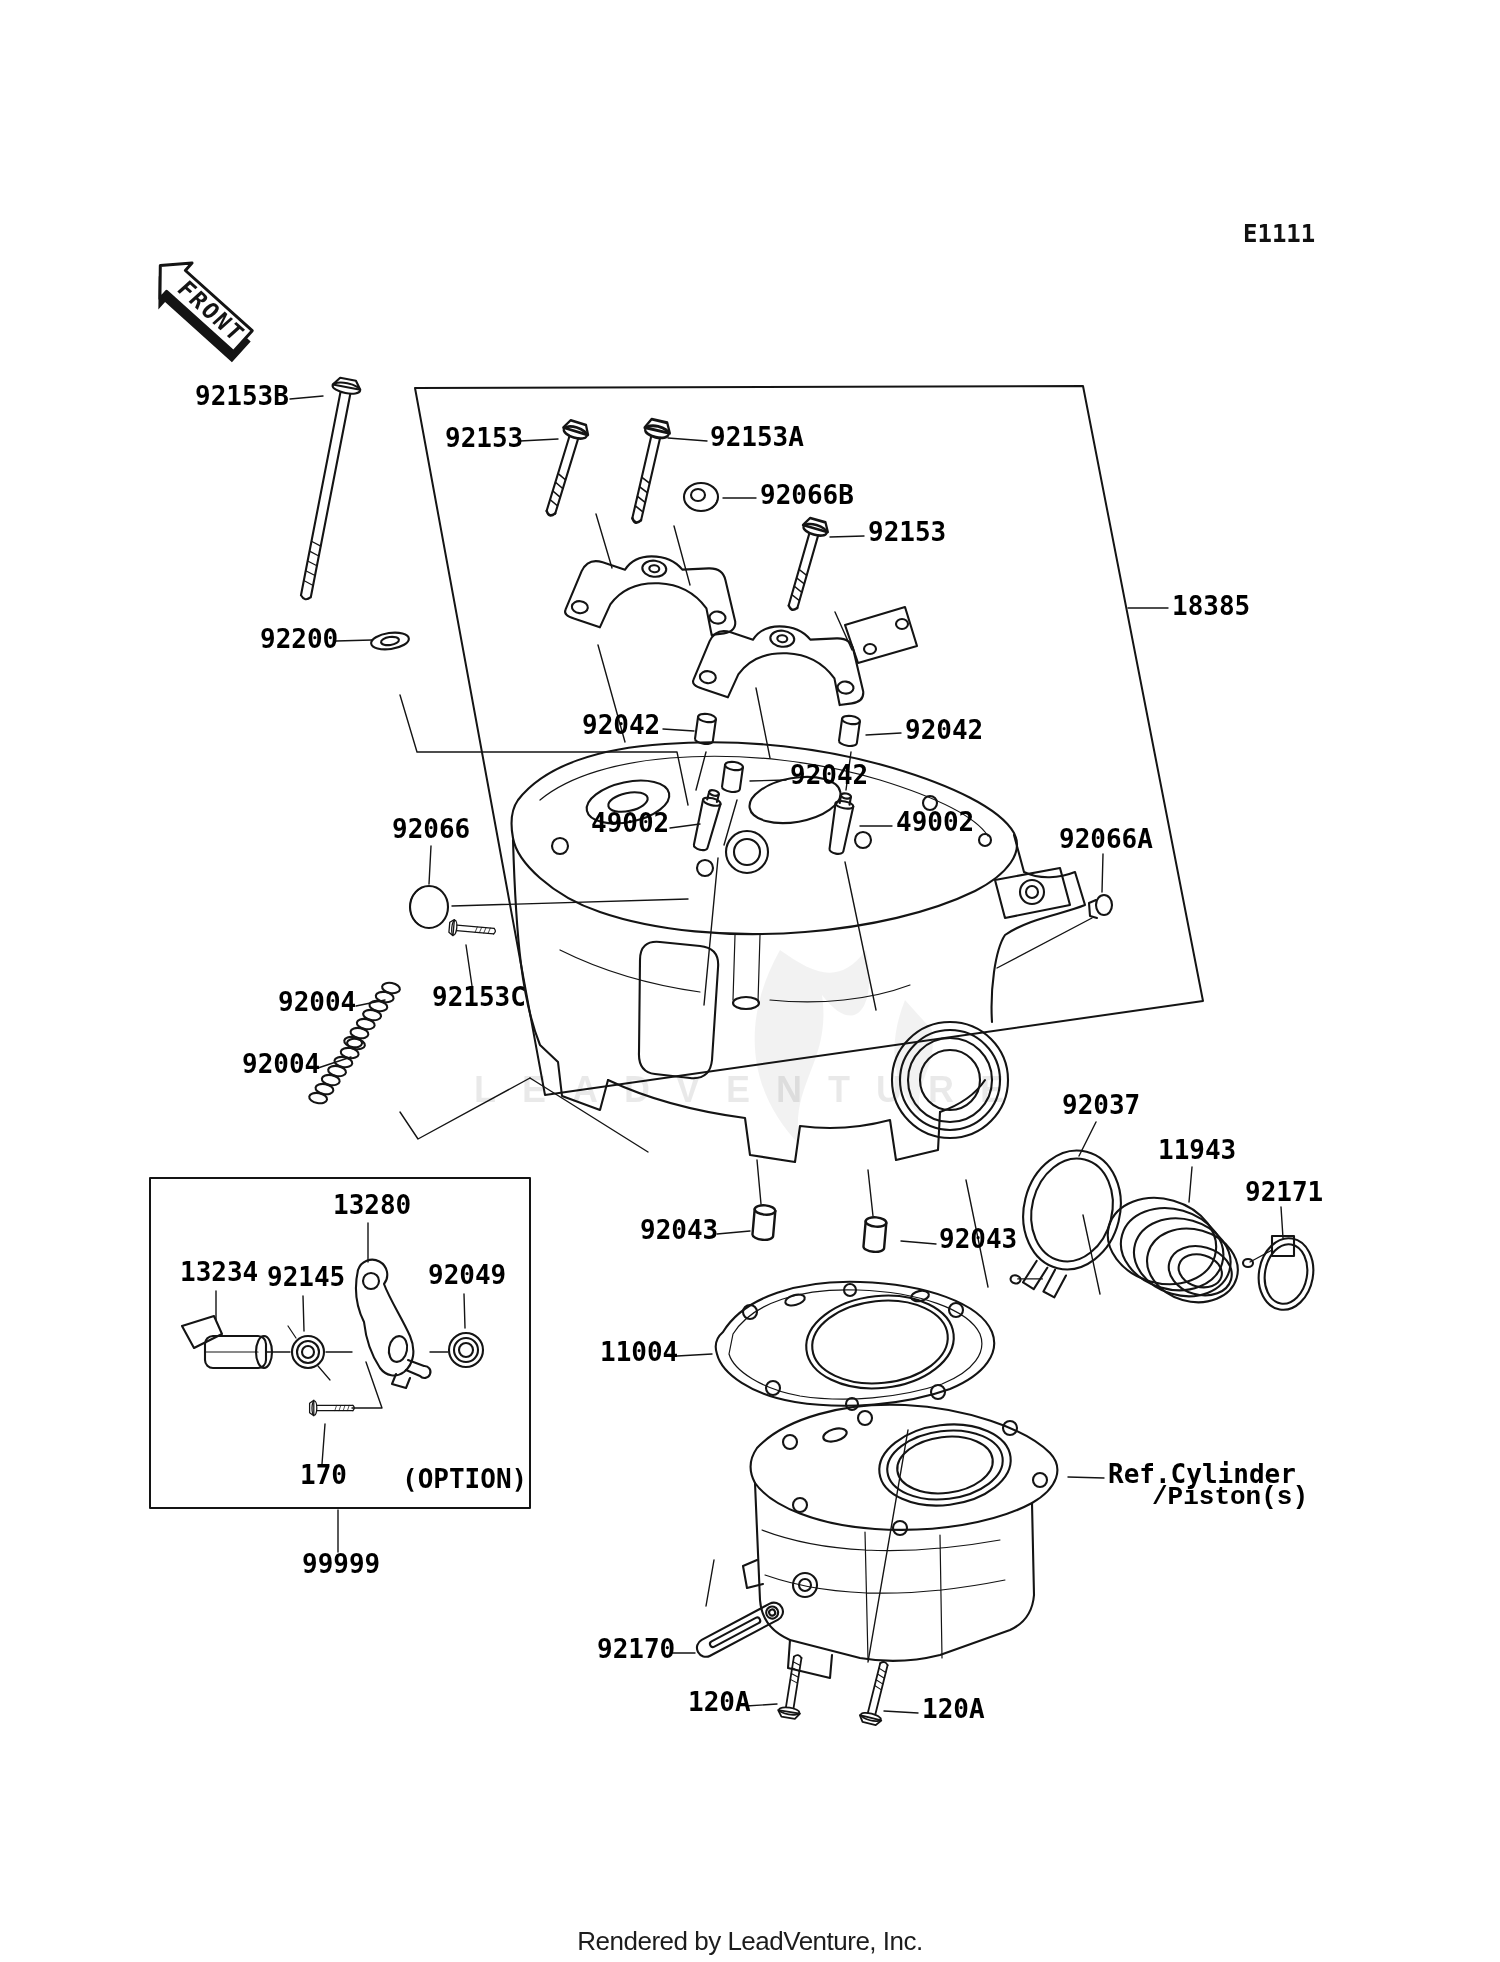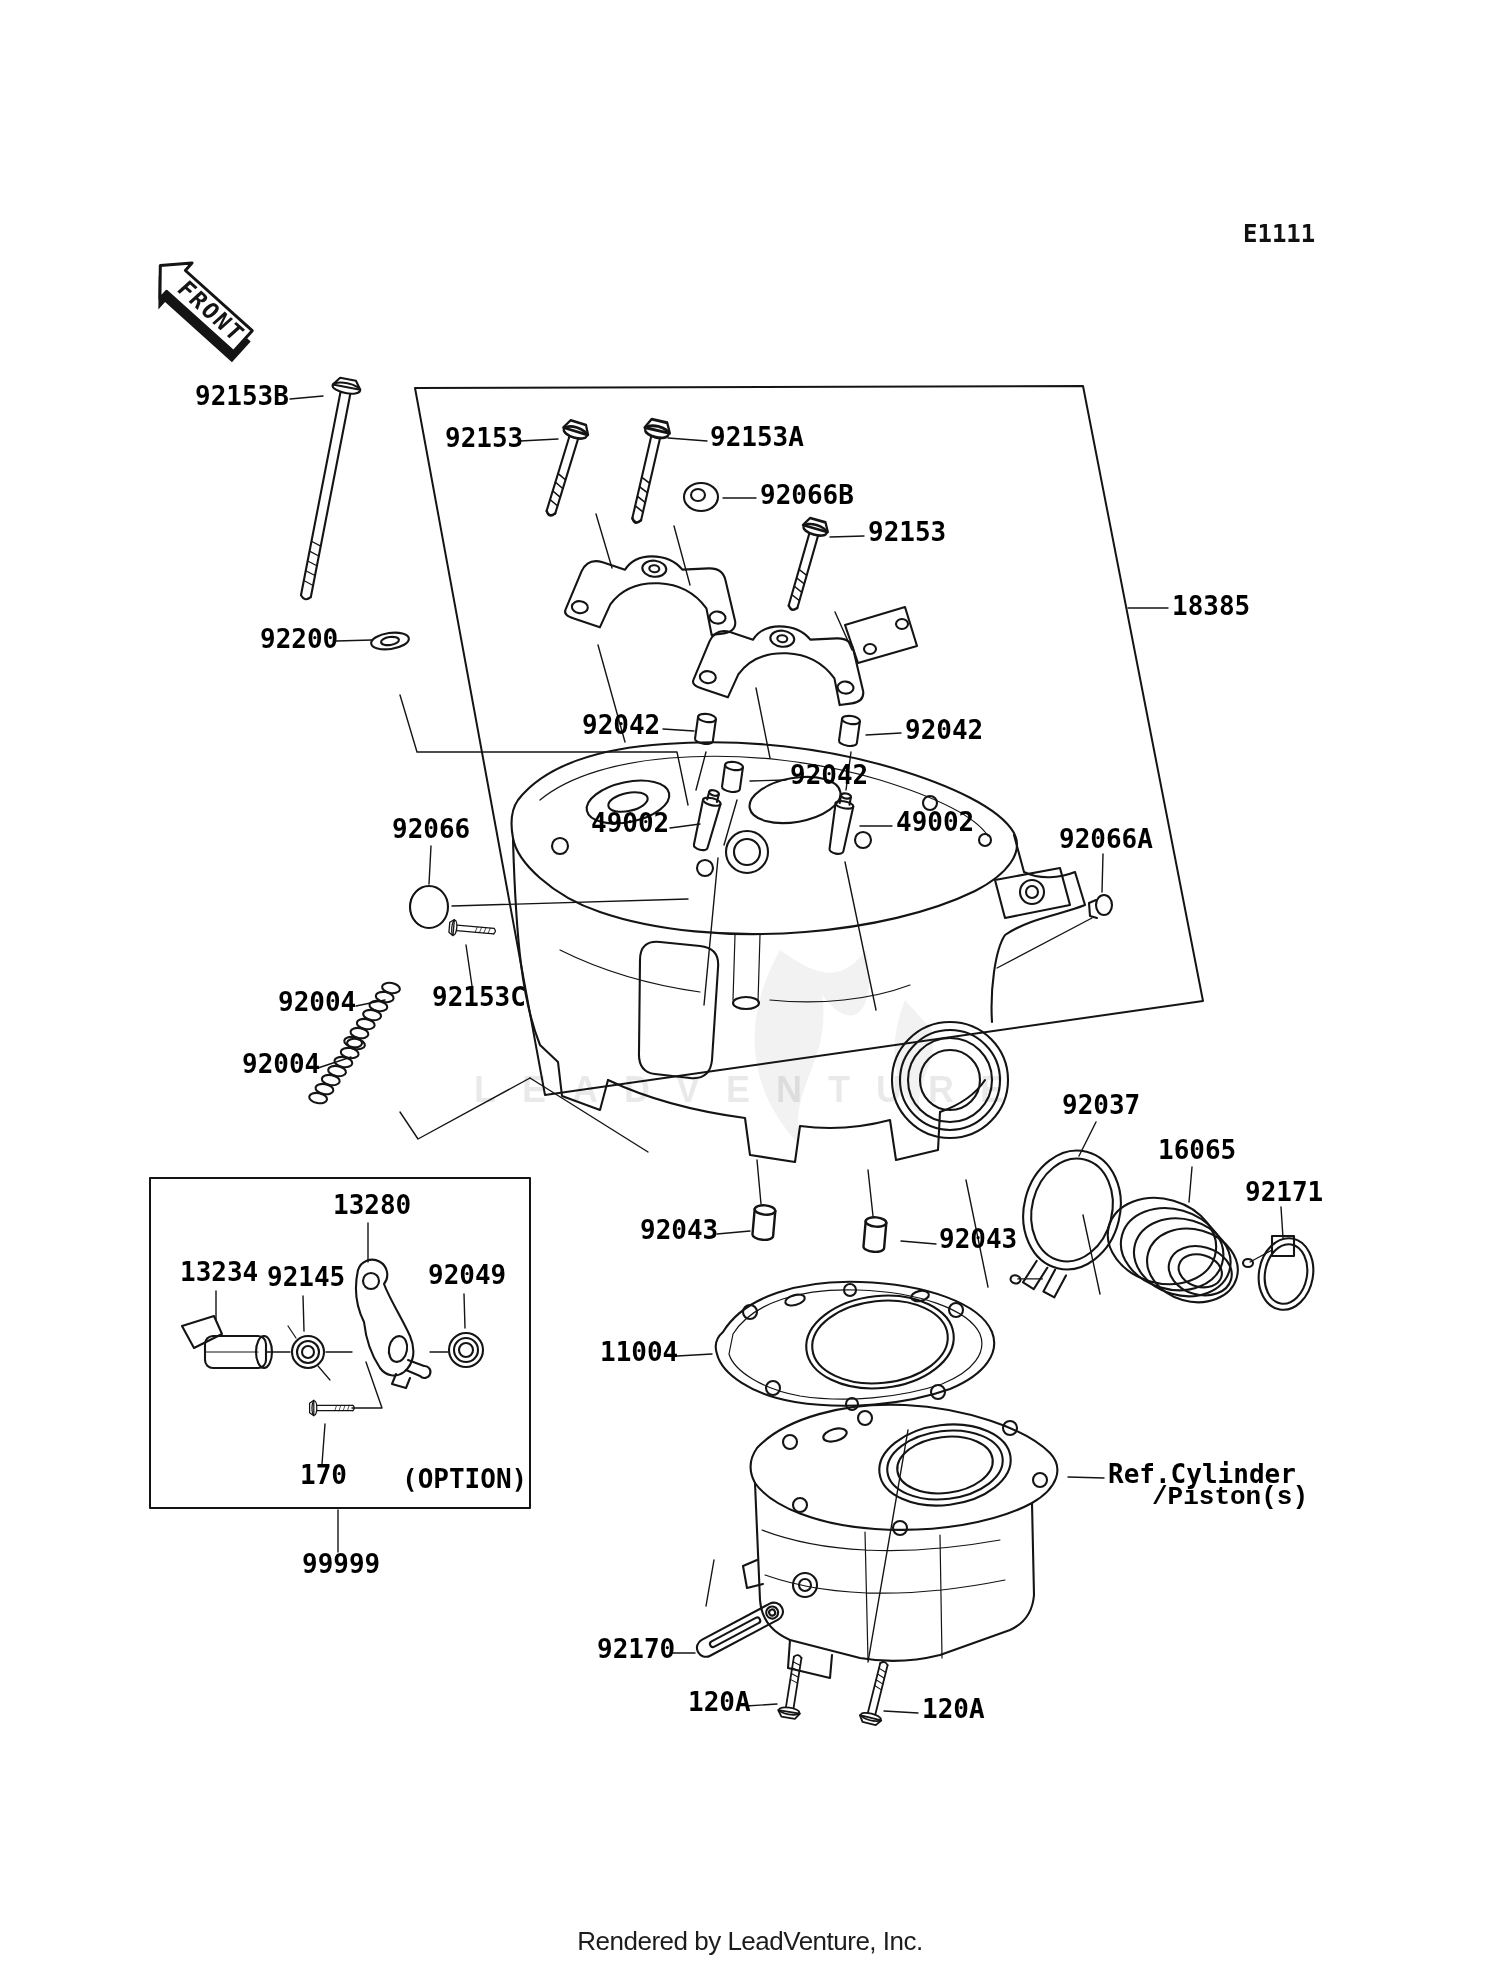--- a/index.html
+++ b/index.html
@@ -284,21 +284,21 @@
     <div class="part-label" style="left: 905px; top: 722px;">92042</div>
     <div class="part-label" style="left: 790px; top: 767px;">92042</div>
     <div class="part-label" style="left: 591px; top: 815px;">49002</div>
     <div class="part-label" style="left: 896px; top: 814px;">49002</div>
     <div class="part-label" style="left: 392px; top: 821px;">92066</div>
     <div class="part-label" style="left: 1059px; top: 831px;">92066A</div>
     <div class="part-label" style="left: 432px; top: 989px;">92153C</div>
     <div class="part-label" style="left: 278px; top: 994px;">92004</div>
     <div class="part-label" style="left: 242px; top: 1056px;">92004</div>
     <div class="part-label" style="left: 1062px; top: 1097px;">92037</div>
-    <div class="part-label" style="left: 1158px; top: 1142px;">16065</div>
+    <div class="part-label" style="left: 1158px; top: 1142px;">11943</div>
     <div class="part-label" style="left: 1245px; top: 1184px;">92171</div>
     <div class="part-label" style="left: 640px; top: 1222px;">92043</div>
     <div class="part-label" style="left: 939px; top: 1231px;">92043</div>
     <div class="part-label" style="left: 600px; top: 1344px;">11004</div>
     <div class="part-label" style="left: 333px; top: 1197px;">13280</div>
     <div class="part-label" style="left: 180px; top: 1264px;">13234</div>
     <div class="part-label" style="left: 267px; top: 1269px;">92145</div>
     <div class="part-label" style="left: 428px; top: 1267px;">92049</div>
     <div class="part-label" style="left: 300px; top: 1467px;">170</div>
     <div class="part-label" style="left: 402px; top: 1471px;">(OPTION)</div>

